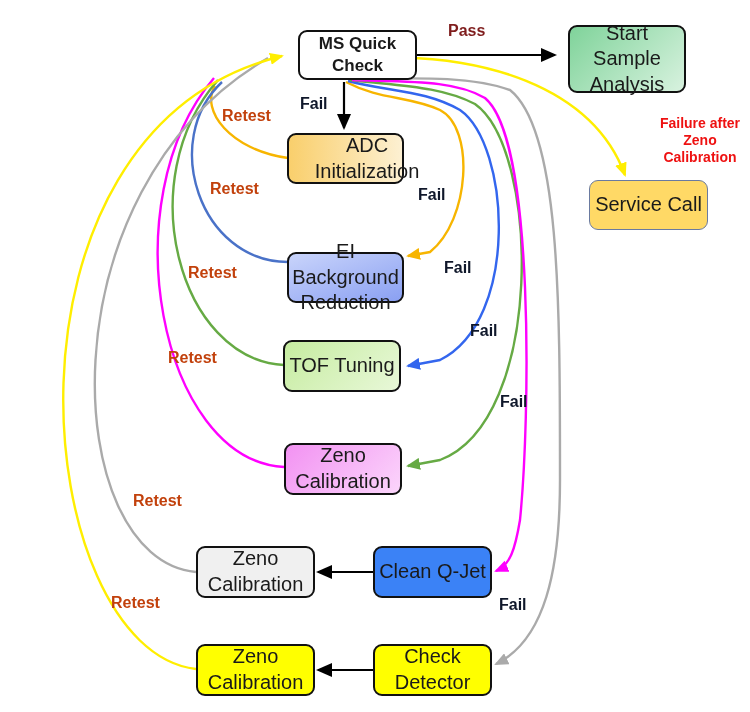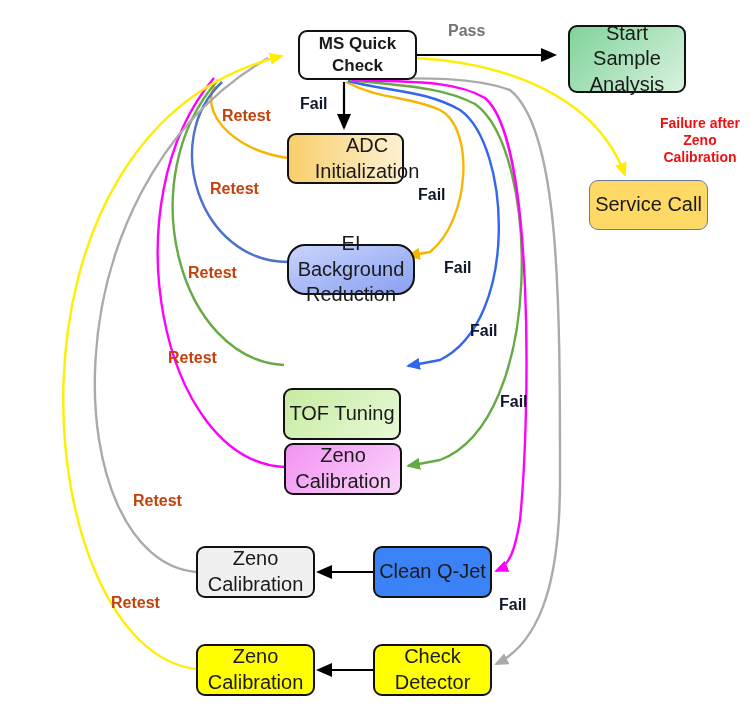--- a/index.html
+++ b/index.html
@@ -10,21 +10,21 @@
     position: absolute; box-sizing: border-box;
     border: 2px solid #111; border-radius: 9px;
     display: flex; align-items: center; justify-content: center;
     text-align: center; color: #1a1a1a; font-size: 20px; line-height: 1.28;
     white-space: pre-line; box-shadow: 0 0 0 0 transparent;
   }
   .node.bold { font-weight: bold; font-size: 17px; line-height: 1.3; }
   .lbl { position: absolute; font-weight: bold; white-space: pre-line; text-align: center; }
   .retest { color: #c2410c; font-size: 16px; }
   .fail { color: #0f172a; font-size: 16px; }
-  .pass { color: #737373; font-size: 16px; }
+  .pass { color: #7f1d1d; font-size: 16px; }
   .failure-after { color: #ee1111; font-size: 14px; line-height: 1.22; }
 </style>
 </head>
 <body>
 
 <svg id="diagram" width="750" height="712" viewBox="0 0 750 712">
   <defs>
     <marker id="m-black" markerWidth="8" markerHeight="8" refX="6" refY="4" orient="auto" markerUnits="userSpaceOnUse">
         <path d="M0,0 L8,4 L0,8 z" fill="#000"></path>
       </marker>
@@ -74,23 +74,23 @@
   <path d="M373,670 L318,670" stroke="#000" stroke-width="2.2" fill="none" marker-end="url(#m-black-big)"></path>
 </svg>
 
 <div class="node bold" style="left:285px;top:30px;width:119px;height:50px;background:#ffffff;margin-left:13px;">MS Quick
 Check</div>
 <div class="node" style="left:568px;top:25px;width:118px;height:68px;background:linear-gradient(135deg,#7fd39a,#d8f2df);">Start Sample
 Analysis</div>
 <div class="node" style="left:569px;top:180px;width:119px;height:50px;background:#ffd966;border:1.5px solid #6a7aa0;margin-left:20px;">Service Call</div>
 <div class="node" style="left:287px;top:133px;width:117px;height:51px;background:linear-gradient(90deg,#f9cf6c,#fdf0d2);padding-left:43px;">ADC
 Initialization</div>
-<div class="node" style="left:287px;top:244px;width:128px;height:51px;background:linear-gradient(160deg,#c9d4fb,#8aa0f2);border-radius:18px;">EI Background
+<div class="node" style="left:287px;top:252px;width:117px;height:51px;background:linear-gradient(160deg,#c9d4fb,#8aa0f2);">EI Background
 Reduction</div>
-<div class="node" style="left:283px;top:340px;width:118px;height:52px;background:linear-gradient(135deg,#c6eca0,#e8f8d8);margin-top:48px;">TOF Tuning</div>
+<div class="node" style="left:283px;top:340px;width:118px;height:52px;background:linear-gradient(135deg,#c6eca0,#e8f8d8);">TOF Tuning</div>
 <div class="node" style="left:284px;top:443px;width:118px;height:52px;background:linear-gradient(135deg,#f292f2,#fbd5fb);">Zeno
 Calibration</div>
 <div class="node" style="left:373px;top:546px;width:119px;height:52px;background:#3b82f6;">Clean Q-Jet</div>
 <div class="node" style="left:196px;top:546px;width:119px;height:52px;background:#f0f0f0;">Zeno
 Calibration</div>
 <div class="node" style="left:373px;top:644px;width:119px;height:52px;background:#ffff00;">Check
 Detector</div>
 <div class="node" style="left:196px;top:644px;width:119px;height:52px;background:#ffff00;">Zeno
 Calibration</div>
 

